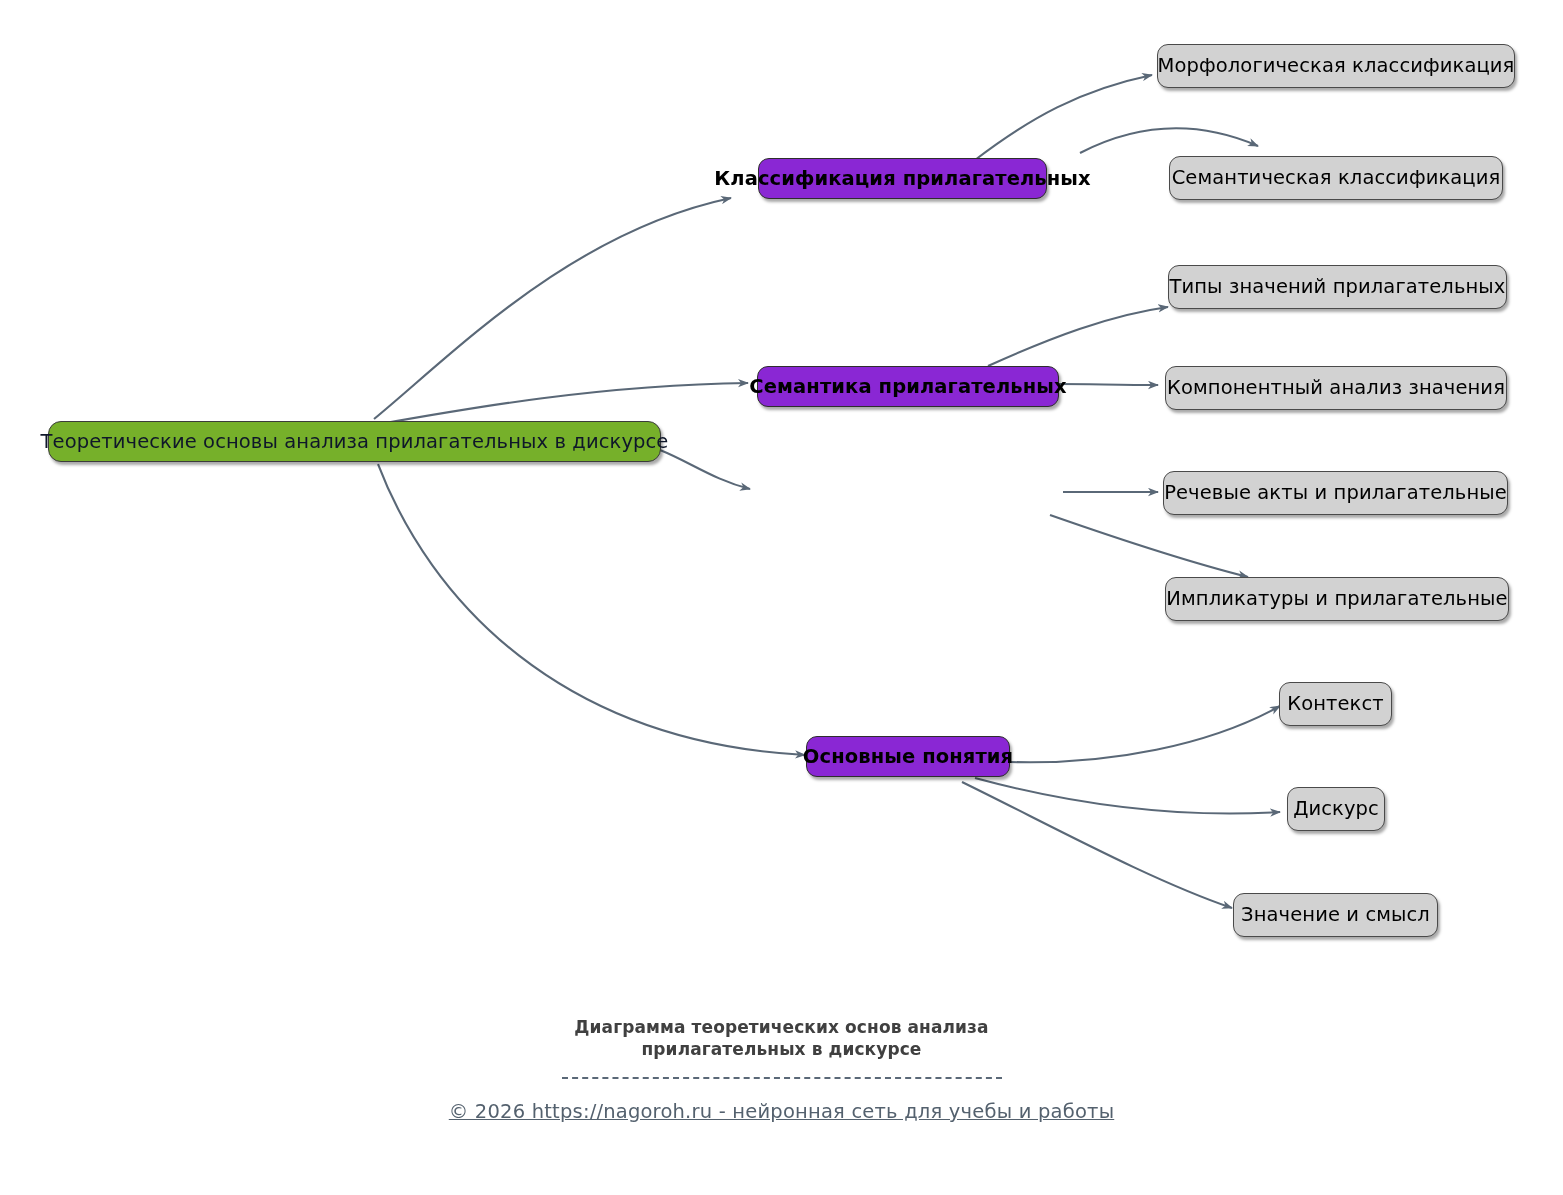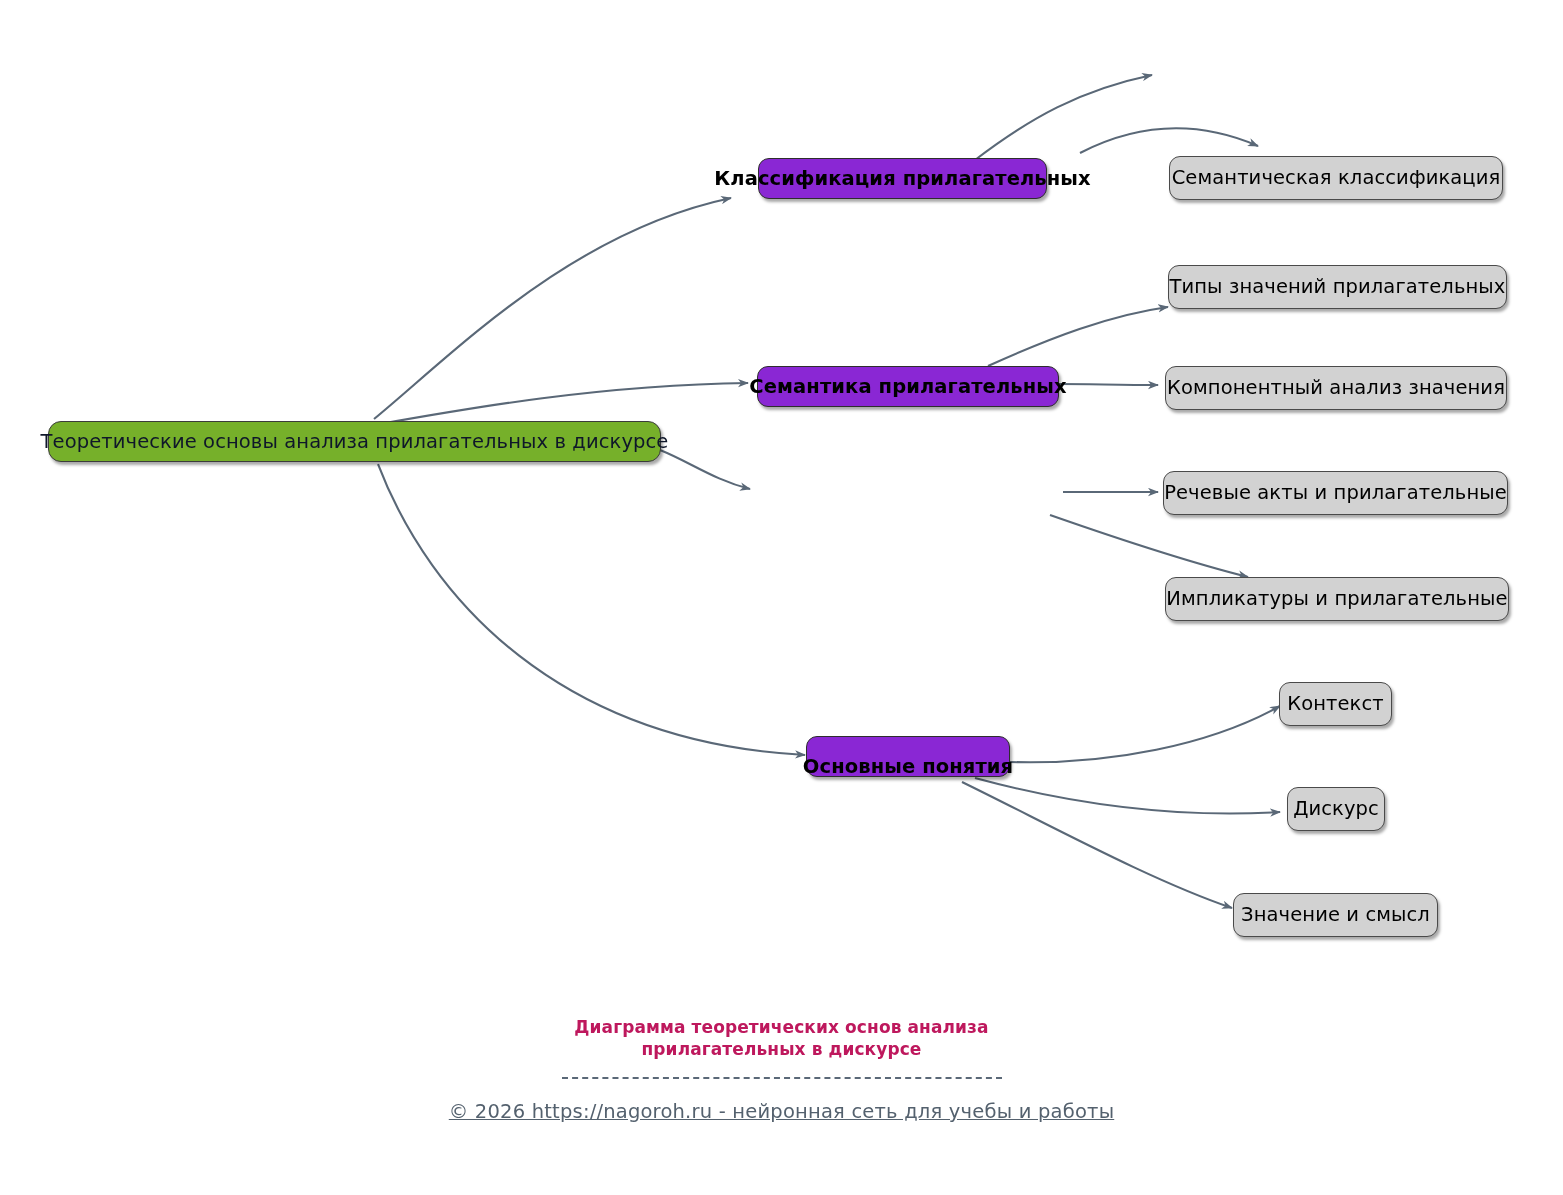--- a/index.html
+++ b/index.html
@@ -73,21 +73,21 @@
 
   
   #footer {
     position: absolute;
     left: 0;
     top: 1016px;
     width: 1563px;
     text-align: center;
   }
   #footer-title {
-    color: #be185d;
+    color: #404040;
     font-size: 17px;
     font-weight: bold;
     line-height: 1.32;
     letter-spacing: 0.1px;
   }
   #footer-divider {
     width: 440px;
     height: 0;
     margin: 16px auto 0 auto;
     border-top: 2px dashed #5a6877;
@@ -135,20 +135,23 @@
   </svg>
 
   <div class="node node-root" style="left:48px; top:421px; width:613px; height:41px;">
     <span class="node-label">Теоретические основы анализа прилагательных в дискурсе</span>
   </div>
 
   <div class="node node-branch" style="left:758px; top:158px; width:289px; height:41px;">
     <span class="node-label">Классификация прилагательных</span>
   </div>
 
+  <div class="node node-leaf" style="left:1157px; top:44px; width:358px; height:44px;">
+    <span class="node-label">Морфологическая классификация</span>
+  </div>
 
   <div class="node node-leaf" style="left:1169px; top:156px; width:334px; height:44px;">
     <span class="node-label">Семантическая классификация</span>
   </div>
 
   <div class="node node-branch" style="left:757px; top:366px; width:302px; height:41px;">
     <span class="node-label">Семантика прилагательных</span>
   </div>
 
   <div class="node node-leaf" style="left:1168px; top:265px; width:339px; height:44px;">
@@ -161,21 +164,21 @@
 
 
   <div class="node node-leaf" style="left:1163px; top:471px; width:345px; height:44px;">
     <span class="node-label">Речевые акты и прилагательные</span>
   </div>
 
   <div class="node node-leaf" style="left:1165px; top:577px; width:344px; height:44px;">
     <span class="node-label">Импликатуры и прилагательные</span>
   </div>
 
-  <div class="node node-branch" style="left:806px; top:736px; width:204px; height:41px;align-items:flex-end;">
+  <div class="node node-branch" style="left:806px; top:736px; width:204px; height:41px;">
     <span class="node-label">Основные понятия</span>
   </div>
 
   <div class="node node-leaf" style="left:1279px; top:682px; width:113px; height:44px;">
     <span class="node-label">Контекст</span>
   </div>
 
   <div class="node node-leaf" style="left:1287px; top:787px; width:98px; height:44px;justify-content:center;">
     <span class="node-label">Дискурс</span>
   </div>

